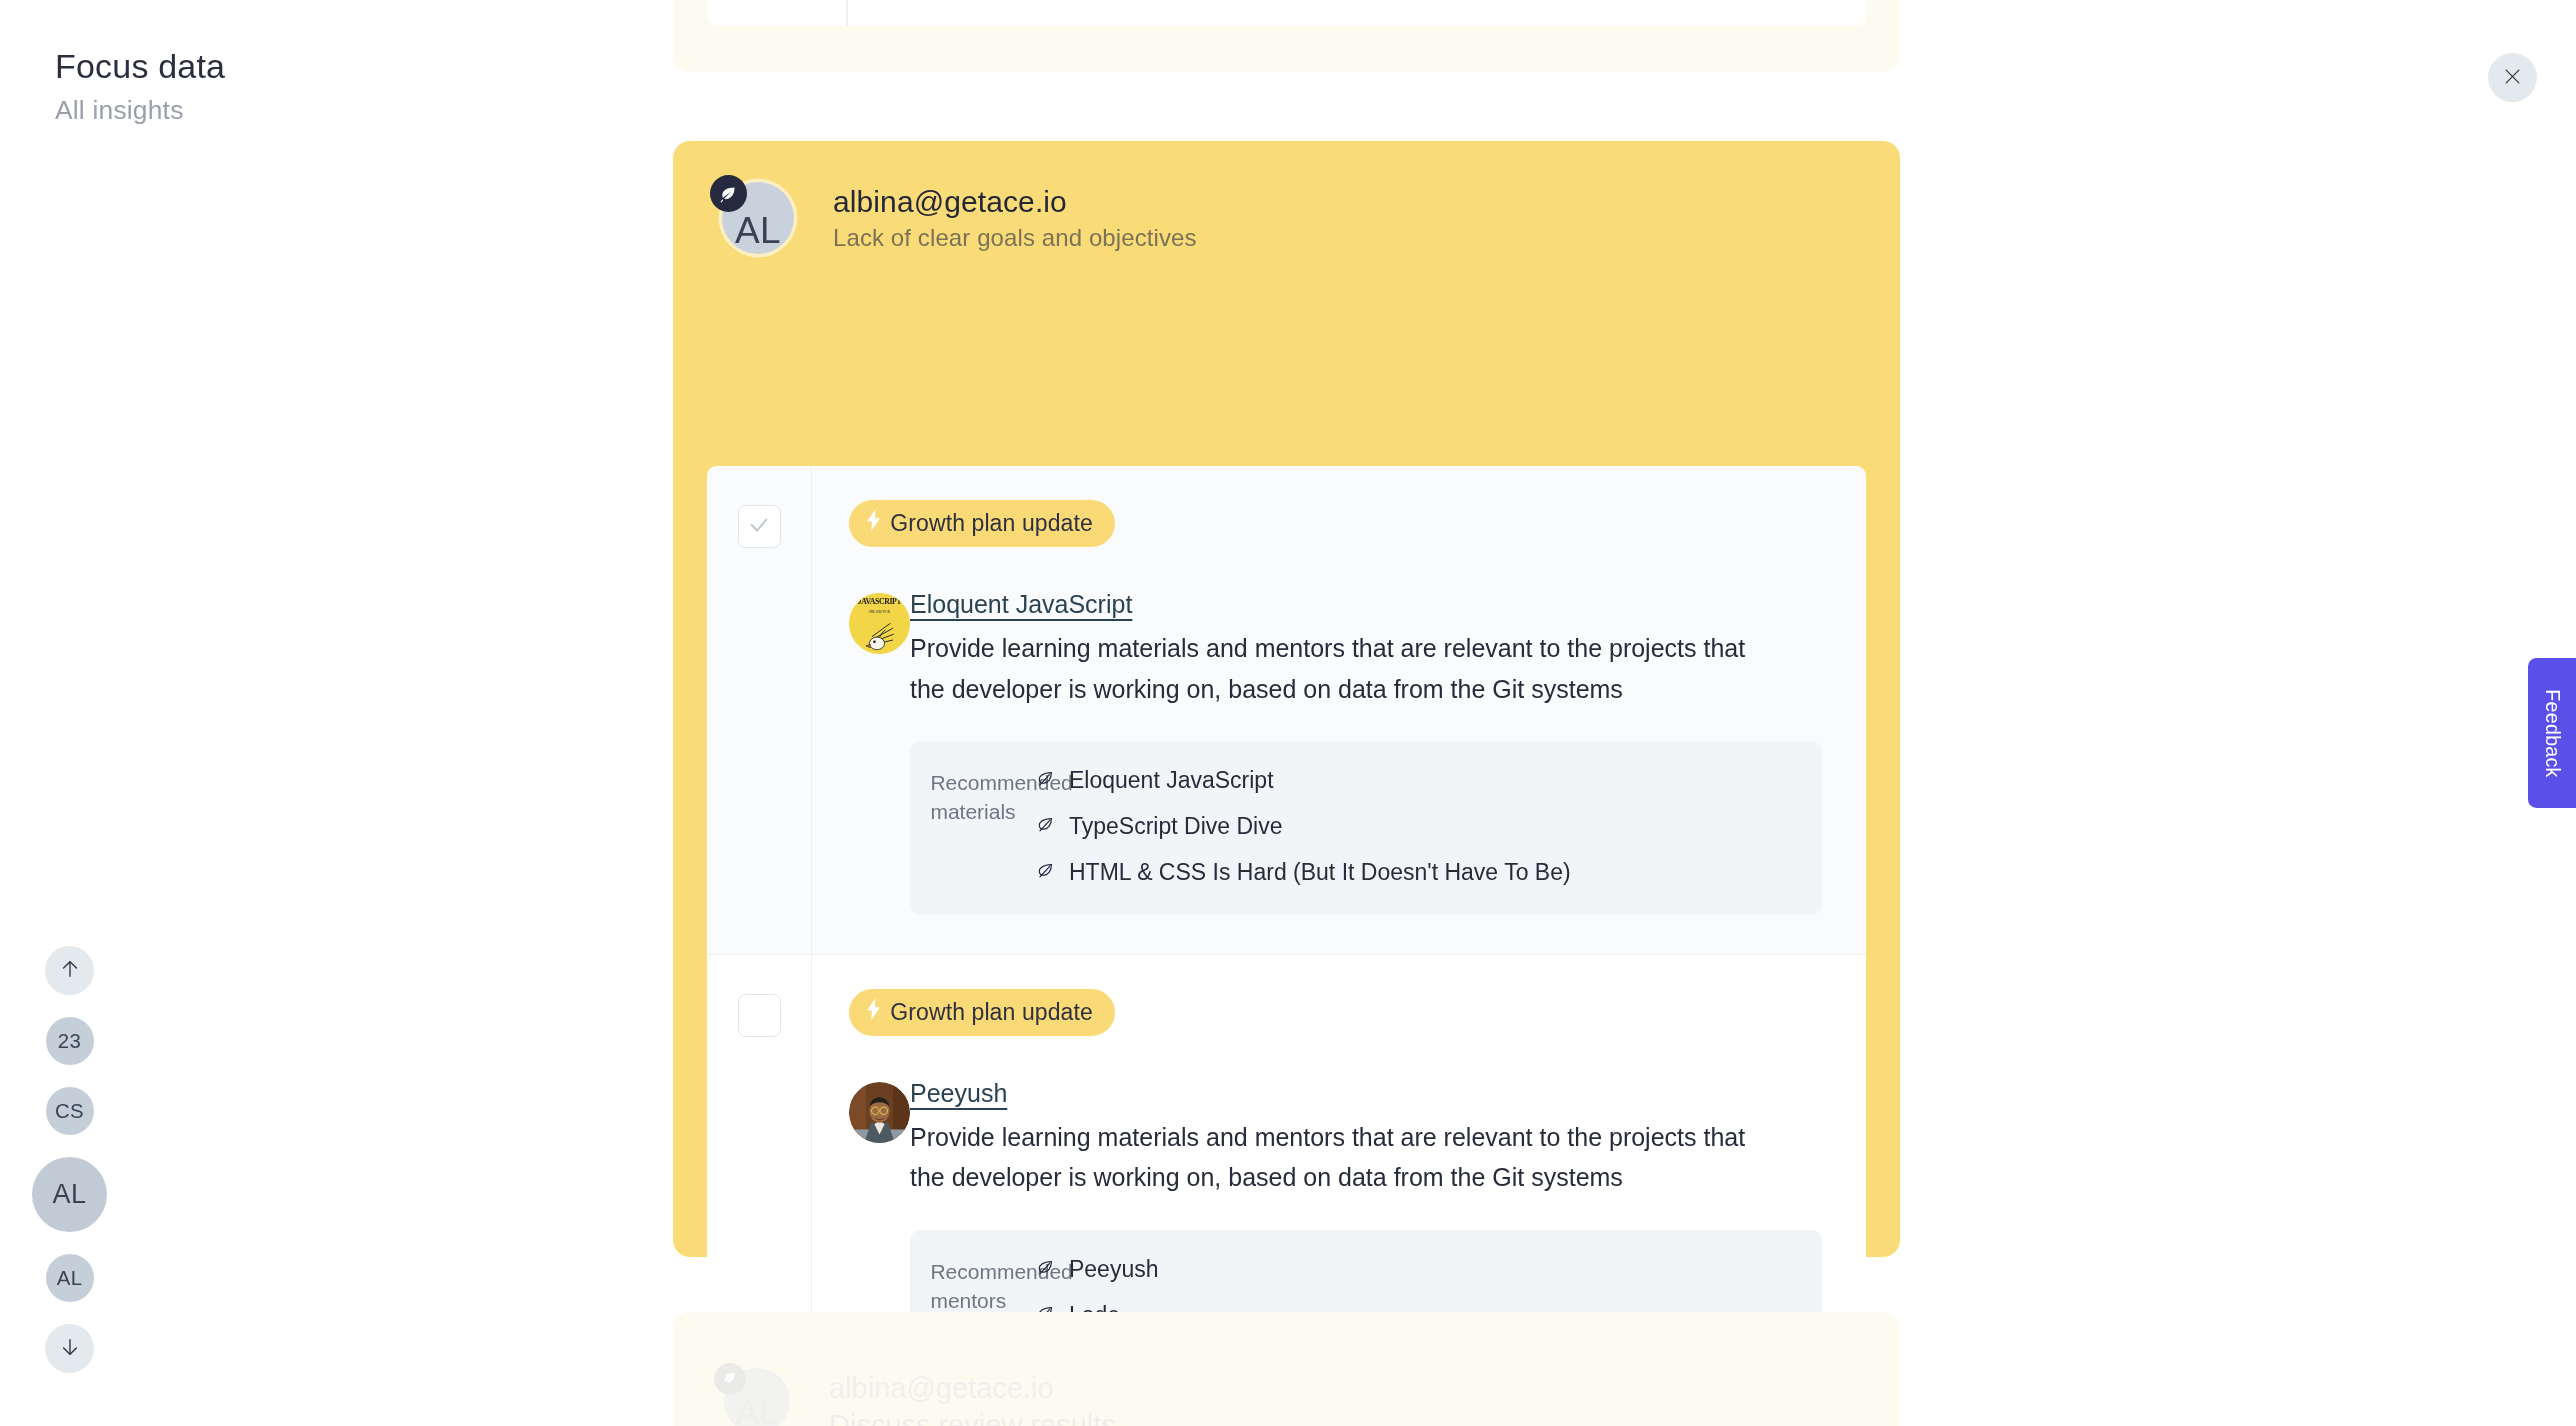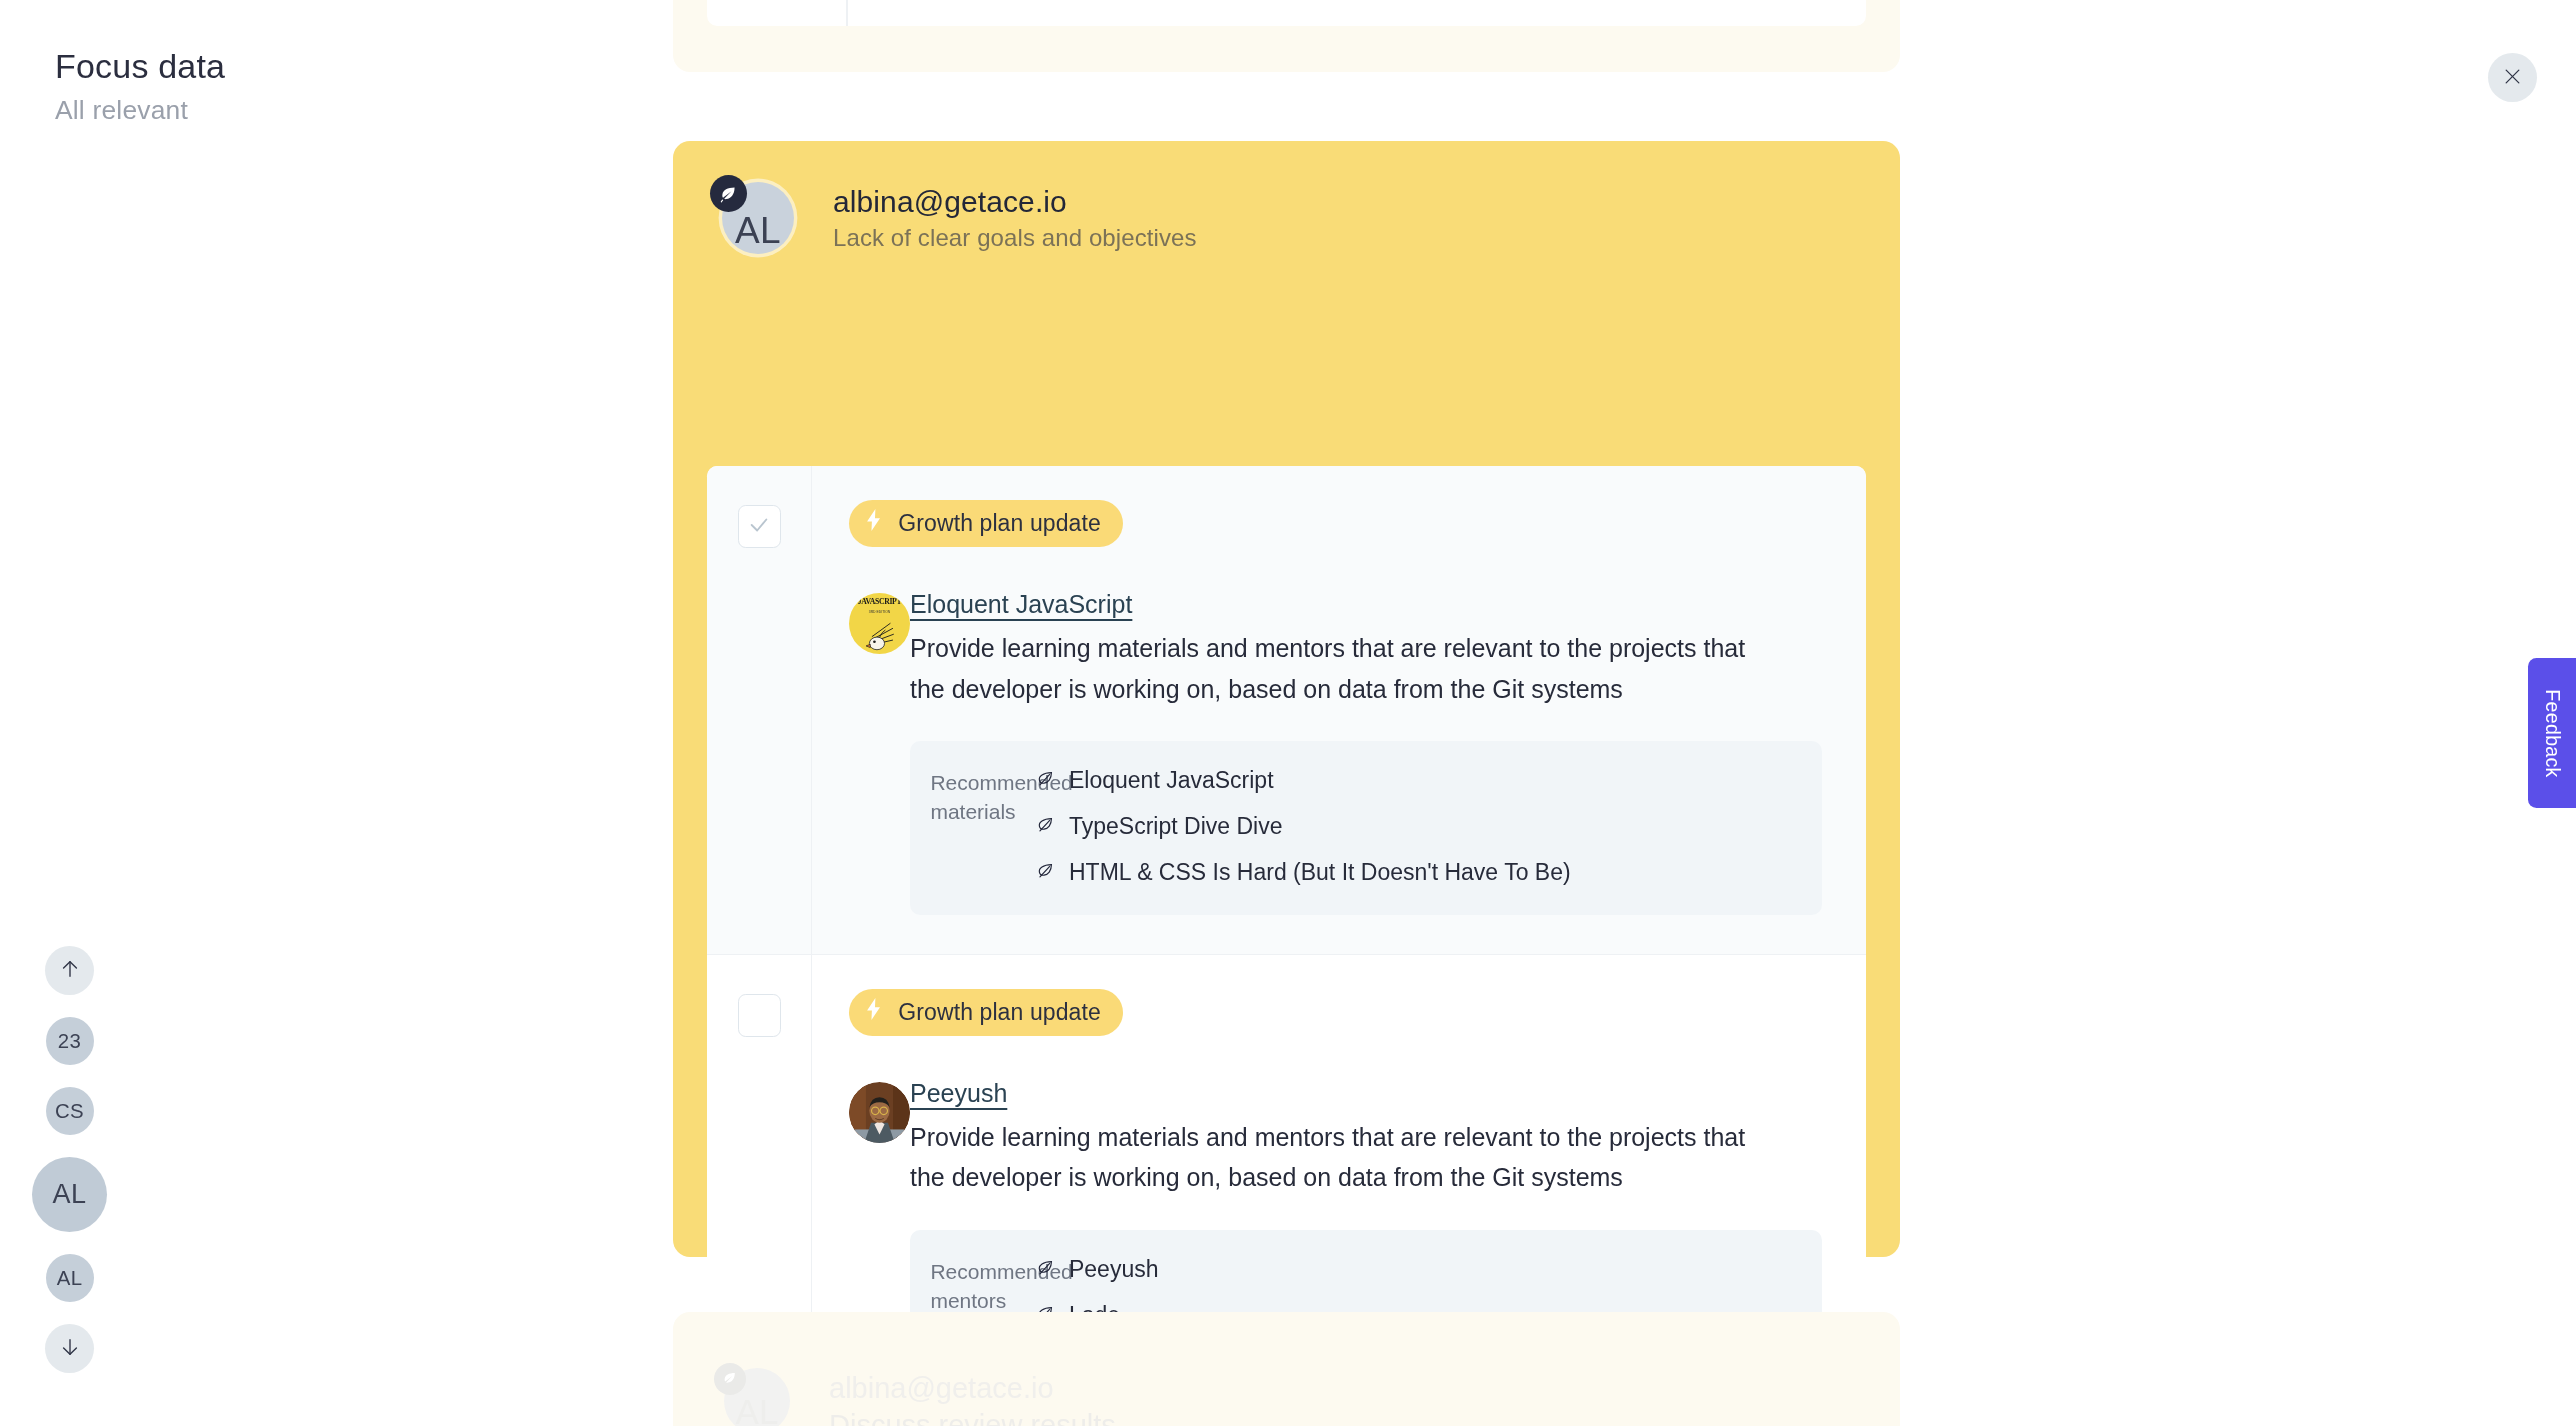--- a/index.html
+++ b/index.html
@@ -161,21 +161,21 @@
     width: 43px; height: 43px; border-radius: 7.7px;
     border: 1.7px solid #dfe6ec; background: #ffffff;
     display: flex; align-items: center; justify-content: center;
     cursor: pointer;
   }
   .checkbox svg { width: 22px; height: 22px; }
 
   .row-body { flex: 1; padding: 34px 44px 39px 37px; }
 
   .badge {
-    display: inline-flex; align-items: center; gap: 17px;
+    display: inline-flex; align-items: center; gap: 9px;
     background: #fada77; border-radius: 24px;
     padding: 9.4px 22px 9.4px 17px;
   }
   .badge svg { width: 15.3px; height: 22px; }
   .badge span { font-size: 23px; color: #2c3040; letter-spacing: 0.1px; }
 
   .entity { display: flex; margin-top: 43px; }
   .entity-thumb {
     width: 61px; height: 61px; border-radius: 50%;
     flex: none; overflow: hidden; margin-top: 3.4px;
@@ -232,21 +232,21 @@
   
   .photo-av { width: 100%; height: 100%; }
 </style>
 </head>
 <body>
 
 <div id="root">
 
   <div class="focus-header">
     <div class="focus-title">Focus data</div>
-    <div class="focus-sub">All relevant</div>
+    <div class="focus-sub">All insights</div>
   </div>
 
   <button class="close-btn">
     <span>
       <svg viewBox="0 0 24 24" fill="none" stroke="#2f3446" stroke-width="1.6" stroke-linecap="round">
         <line x1="4" y1="4" x2="20" y2="20"></line>
           <line x1="20" y1="4" x2="4" y2="20"></line>
       </svg>
     </span>
   </button>

